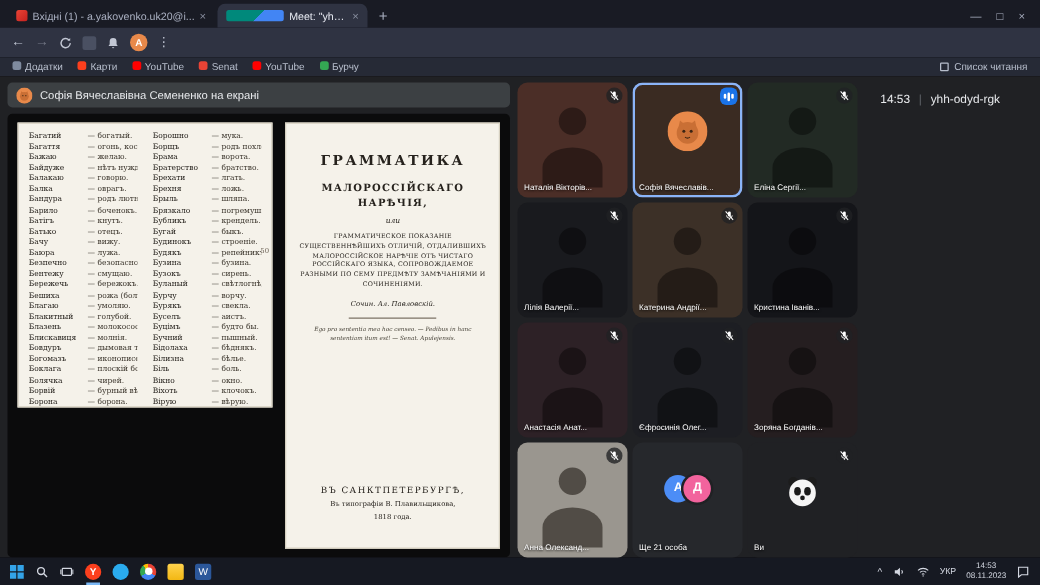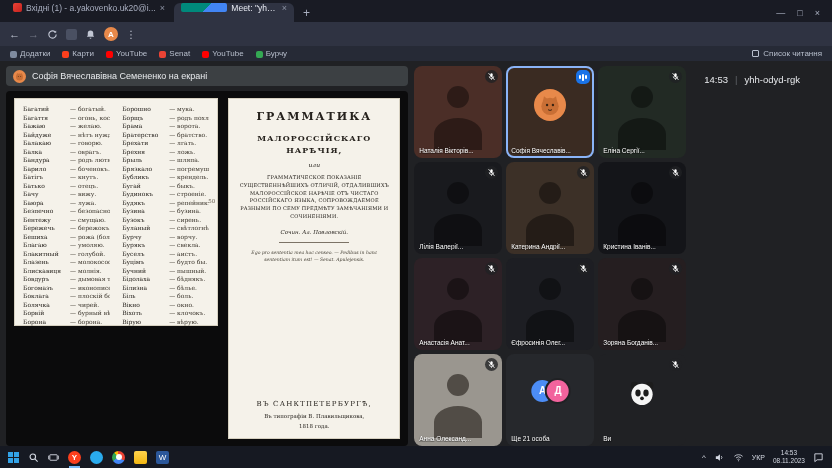--- a/index.html
+++ b/index.html
@@ -2,21 +2,21 @@
 <html><head>
 <meta charset="utf-8">
 <style>
   *{margin:0;padding:0;box-sizing:border-box}
   html,body{width:832px;height:468px;overflow:hidden;background:#000}
   .screen{width:832px;height:468px;display:flex;flex-direction:column;font-family:"Liberation Sans",sans-serif}
 
   
   .tabbar{height:22px;background:#191b24;display:flex;align-items:flex-end;padding:0 6px;gap:2px;flex:none}
   .tabs{display:flex;align-items:flex-end;gap:2px;min-width:0}
-  .tab{height:19px;display:flex;align-items:flex-start;gap:4px;padding:0 7px;border-radius:6px 6px 0 0;color:#a9afc0;font-size:8.5px;max-width:190px;min-width:120px}
+  .tab{height:19px;display:flex;align-items:center;gap:4px;padding:0 7px;border-radius:6px 6px 0 0;color:#a9afc0;font-size:8.5px;max-width:190px;min-width:120px}
   .tab.active{background:#2f3342;color:#e8ebf3}
   .fav{width:9px;height:9px;border-radius:2px;flex:none}
   .fav.gmail{background:linear-gradient(135deg,#ea4335,#c5221f)}
   .fav.meet{background:linear-gradient(135deg,#00897b 55%,#4285f4 55%)}
   .tab-title{white-space:nowrap;overflow:hidden;text-overflow:ellipsis;flex:1}
   .tab-close{color:#8b91a2;font-size:9px;flex:none}
   .newtab{color:#a9afc0;font-size:12px;padding:0 7px 2px}
   .win-controls{margin-left:auto;display:flex;gap:12px;align-items:center;color:#a9afc0;font-size:9px;padding:0 6px 4px 0}
 
   
@@ -28,21 +28,21 @@
   .lock-svg{width:8px;height:8px;flex:none}
   .url-text{white-space:nowrap;overflow:hidden;text-overflow:ellipsis}
   .url-star{margin-left:auto;color:#9aa1b4;font-size:9px;flex:none}
   .ext-ic{width:11px;height:11px;border-radius:2px;background:#4a5062}
   .bell-svg{width:11px;height:11px}
   .avatar-btn{width:14px;height:14px;border-radius:50%;background:#e8894a;color:#fff;font-size:8px;font-weight:bold;display:flex;align-items:center;justify-content:center}
   .menu-glyph{font-size:10px}
 
   
   .bookmarks{height:15px;background:#262a36;display:flex;align-items:center;gap:12px;padding:0 10px;font-size:8px;color:#b8bfcd;flex:none}
-  .bm{display:flex;align-items:flex-end;gap:3px;white-space:nowrap}
+  .bm{display:flex;align-items:flex-start;gap:3px;white-space:nowrap}
   .bm-dot{width:7px;height:7px;border-radius:2px;flex:none}
   .reading{margin-left:auto;display:flex;gap:4px;align-items:center}
   .read-ic{width:7px;height:7px;border:1px solid #b8bfcd;border-radius:1px}
 
   
   .meet{flex:1;background:#202124;display:flex;flex-direction:row;min-height:0}
   .meet-body{flex:1;display:flex;gap:6px;padding:5px 6px 0;min-height:0}
   .left-col{flex:1;display:flex;flex-direction:column;min-width:0}
   .banner{height:20px;background:#3c4043;border-radius:4px;display:flex;align-items:center;gap:6px;padding:0 7px;color:#e8eaed;font-size:9px;margin-bottom:5px;flex:none}
   .pic-sm{width:13px;height:13px;flex:none}
@@ -52,21 +52,21 @@
   .page-left{height:228px;padding:6px 8px;display:flex;gap:12px;position:relative;flex:none}
   .gcol{flex:1;min-width:0;font-size:6px;line-height:1.42}
   .entry{display:flex;white-space:nowrap;overflow:hidden}
   .entry .w{width:54%;overflow:hidden}
   .entry .d{flex:1;color:#3b352c;overflow:hidden}
   .entry .d::before{content:"—  "}
   .pageno{position:absolute;right:2px;top:44%;font-size:5.5px;color:#6c6356}
   .caps{margin-top:8px;color:#fff;font-size:8px;line-height:1.3;font-family:"Liberation Sans",sans-serif}
   .cap{margin-bottom:7px;max-width:330px}
   .caps div:nth-of-type(2){margin-left:62px;max-width:255px}
-  .page-right{width:172px;flex:none;padding:6px 9px;text-align:center;display:flex;flex-direction:column;align-items:center}
+  .page-right{width:172px;flex:none;padding:18px 9px;text-align:center;display:flex;flex-direction:column;align-items:center}
   .tp1{font-size:11px;font-weight:bold;letter-spacing:2px;margin-top:5px}
   .tp2{font-size:8px;font-weight:bold;letter-spacing:1px;margin-top:9px;line-height:1.5}
   .tp3{font-size:6px;font-style:italic;margin-top:5px}
   .tpp{font-size:5px;line-height:1.55;letter-spacing:.2px;margin-top:6px}
   .tpa{font-size:5.5px;font-style:italic;margin-top:8px}
   .rule{width:46%;border-top:1px solid #7c7366;margin:7px auto 0}
   .tpe{font-size:4.6px;font-style:italic;line-height:1.55;margin-top:6px;color:#45403634;color:#454036}
   .tpc{font-size:7px;letter-spacing:1.2px;margin-top:auto}
   .tpt{font-size:5.5px;margin-top:5px}
   .tpy{font-size:5.5px;margin-top:4px;margin-bottom:3px}

